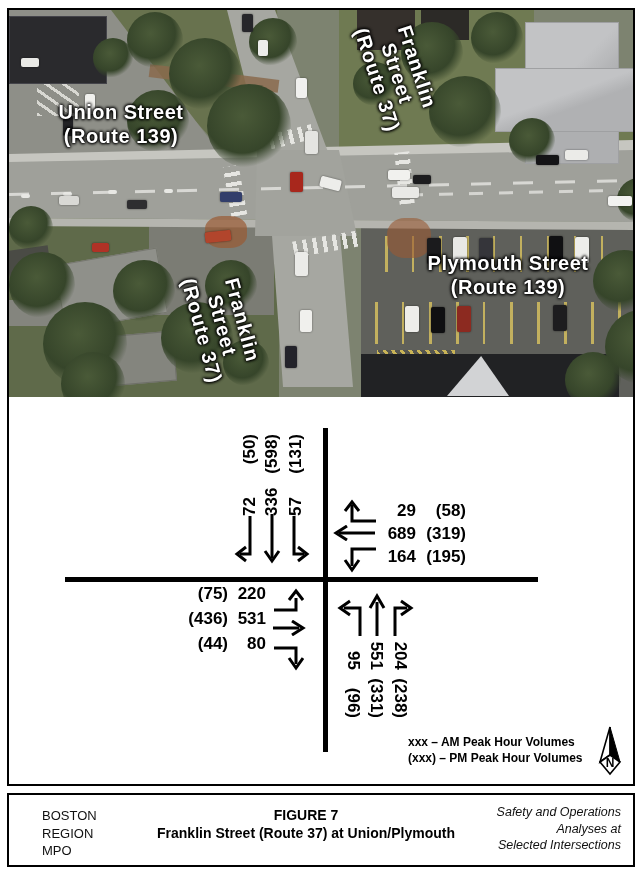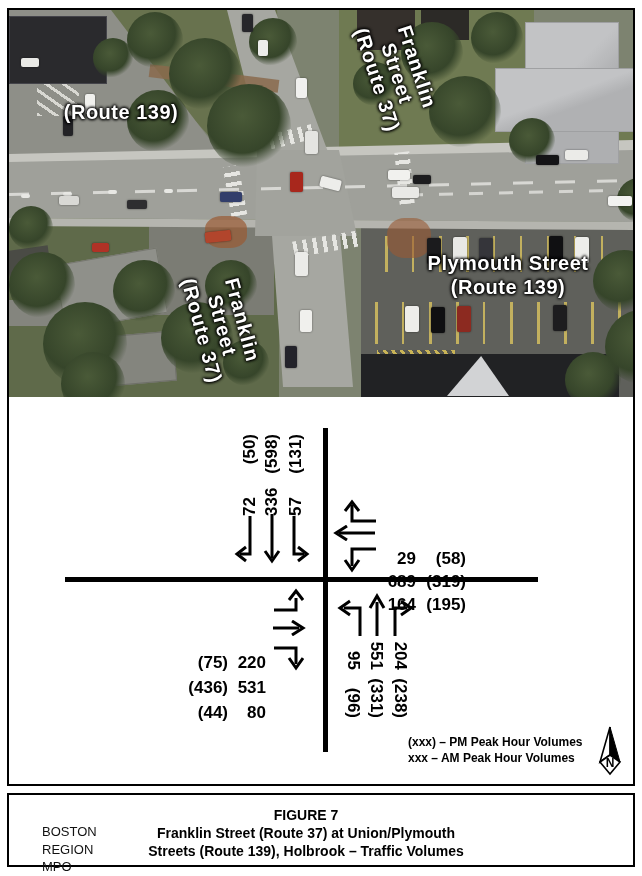--- a/index.html
+++ b/index.html
@@ -26,33 +26,33 @@
   .vlabel{position:absolute;width:24px;height:80px;}
   .vlabel.nb{height:88px;}
   .vrot{position:absolute;left:50%;top:50%;width:84px;display:flex;white-space:nowrap;
         font:bold 17px "Liberation Sans",sans-serif;}
   .nb .vrot{width:88px;}
   .ccw{transform:translate(-50%,-50%) rotate(-90deg);}
   .cw{transform:translate(-50%,-50%) rotate(90deg);}
   .vrot .am{width:34px;text-align:left;}
   .vrot .pm{width:48px;text-align:right;}
   .cw .am{width:32px;text-align:right;}
-  .hrows{position:absolute;font:bold 17px "Liberation Sans",sans-serif;margin-top:48px;}
+  .hrows{position:absolute;font:bold 17px "Liberation Sans",sans-serif;}
   .row{display:flex;height:23px;align-items:center;}
   .row.eb{height:25px;}
   .row .am{width:32px;text-align:right;}
   .row .pm{width:50px;text-align:right;}
   .row.eb .pm{width:48px;text-align:right;}
   .row.eb .am{width:38px;text-align:right;}
   .legend{position:absolute;font:bold 12px/15.5px "Liberation Sans",sans-serif;}
   .compass{position:absolute;width:26px;height:50px;}
   .nlabel{position:absolute;left:0;right:0;top:30px;text-align:center;
           font:bold 12px "Liberation Sans",sans-serif;color:#000;}
   
-  .org{position:absolute;left:33px;top:28px;font:13px/17.5px "Liberation Sans",sans-serif;color:#111;}
+  .org{position:absolute;left:33px;top:12px;font:13px/17.5px "Liberation Sans",sans-serif;color:#111;}
   .fig-center{position:absolute;left:92px;top:11px;width:410px;text-align:center;
               font:bold 14px/18px "Liberation Sans",sans-serif;}
   .project{position:absolute;right:12px;top:9px;text-align:right;
            font:italic 12.5px/16.5px "Liberation Sans",sans-serif;color:#111;}
 </style>
 </head>
 <body>
 
 <div class="page">
 
@@ -157,20 +157,21 @@
       <div class="car" style="left:422px;top:297px;width:14px;height:26px;background:#0f0f11;"></div>
       <div class="car" style="left:448px;top:296px;width:14px;height:26px;background:#8c2a20;"></div>
       <div class="car" style="left:544px;top:295px;width:14px;height:26px;background:#1d1d1f;"></div>
       <div class="car" style="left:76px;top:84px;width:10px;height:20px;background:#f0f0ed;"></div>
       <div class="car" style="left:54px;top:106px;width:10px;height:20px;background:#232326;"></div>
       <div class="car" style="left:12px;top:48px;width:18px;height:9px;background:#e9e9e6;"></div>
       <div class="car" style="left:83px;top:233px;width:17px;height:9px;background:#b03226;"></div>
       <div class="car" style="left:196px;top:221px;width:26px;height:11px;background:#b2452c;transform:rotate(-6deg);"></div>
 
       <div class="plabel" style="left:22px;top:90px;width:180px;font-size:20px;line-height:24px;">
+        <div>Union Street</div>
         <div>(Route 139)</div>
       </div>
       <div class="rotwrap" style="left:333px;top:3px;width:110px;height:120px;">
         <div class="plabel" style="position:static;transform:rotate(72deg);font-size:20px;line-height:21px;letter-spacing:1px;">
           <div>Franklin</div>
           <div>Street</div>
           <div>(Route 37)</div>
         </div>
       </div>
       <div class="plabel" style="left:404px;top:241px;width:190px;font-size:20px;line-height:24px;">
@@ -240,21 +241,21 @@
       <div class="row">
           <span class="am">689</span>
           <span class="pm">(319)</span>
         </div>
       <div class="row">
           <span class="am">164</span>
           <span class="pm">(195)</span>
         </div>
     </div>
 
-    <div class="hrows" style="left:171px;top:592px;">
+    <div class="hrows" style="left:171px;top:571px;">
       <div class="row eb">
           <span class="pm">(75)</span>
           <span class="am">220</span>
         </div>
       <div class="row eb">
           <span class="pm">(436)</span>
           <span class="am">531</span>
         </div>
       <div class="row eb">
           <span class="pm">(44)</span>
@@ -299,39 +300,43 @@
         </span>
     </div>
     <div class="vlabel nb" style="left:379px;top:628px;">
       <span class="vrot cw">
           <span class="am">204</span>
           <span class="pm">(238)</span>
         </span>
     </div>
 
     <div class="legend" style="left:399px;top:725px;">
+      <div>xxx – AM Peak Hour Volumes</div>
       <div>(xxx) – PM Peak Hour Volumes</div>
-      <div>xxx – AM Peak Hour Volumes</div>
     </div>
     <div class="compass" style="left:588px;top:716px;">
       <svg width="26" height="50" viewBox="0 0 26 50">
         <polygon points="13,1 3,36 13,29" fill="#ffffff" stroke="#000000" stroke-width="1.6"></polygon>
         <polygon points="13,1 23,36 13,29" fill="#000000" stroke="#000000" stroke-width="1"></polygon>
         <polygon points="13,29 3,36 13,48 23,36" fill="#ffffff" stroke="#000000" stroke-width="1.6"></polygon>
       </svg>
       <span class="nlabel">N</span>
     </div>
   </div>
 
   <div class="title-box">
     <div class="org">
       <div>BOSTON</div>
       <div>REGION</div>
       <div>MPO</div>
     </div>
     <div class="fig-center">
       <div>FIGURE 7</div>
       <div>Franklin Street (Route 37) at Union/Plymouth</div>
-      <div>Streets (Route 139), Holbrook – Traffic Volumes</div>
+    </div>
+    <div class="project">
+      <div>Safety and Operations</div>
+      <div>Analyses at</div>
+      <div>Selected Intersections</div>
     </div>
   </div>
 
 </div>
 
 </body></html>

